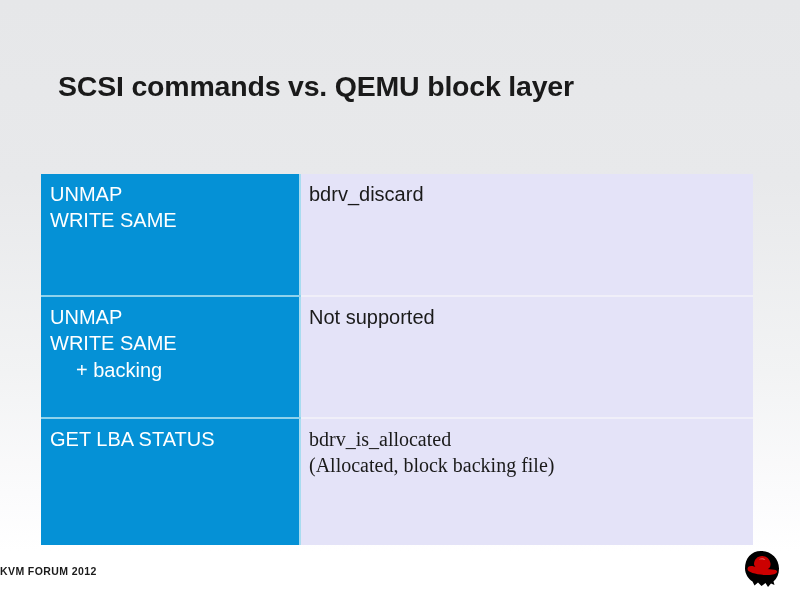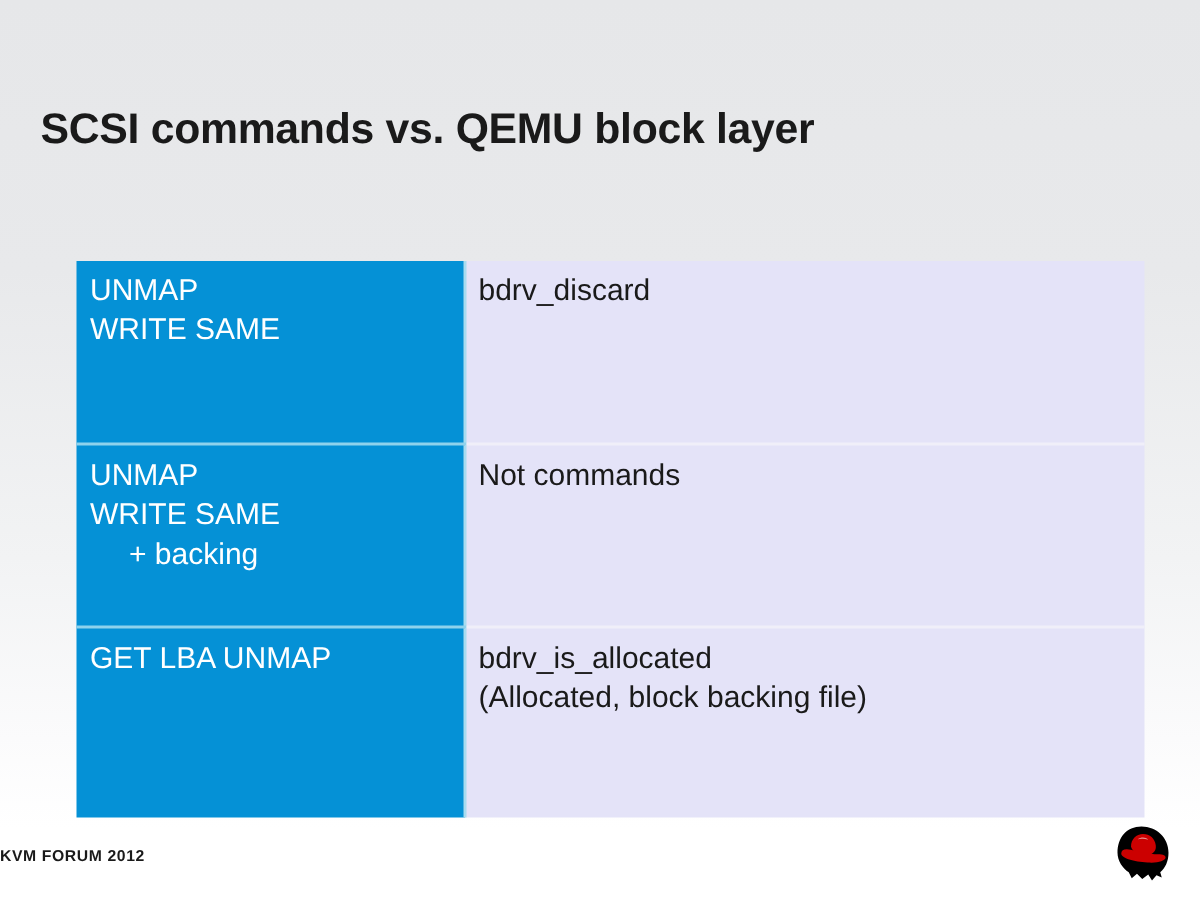--- a/index.html
+++ b/index.html
@@ -18,35 +18,35 @@
     position: relative;
     width: 800px;
     height: 600px;
     background: linear-gradient(to bottom, #e6e7e9 0%, #e8e9eb 30%, #f2f3f4 62%, #fbfbfc 82%, #ffffff 92%, #ffffff 100%);
     overflow: hidden;
   }
 
   
   #slide-title {
     position: absolute;
-    left: 27px;
+    left: 58px;
     top: 50px;
     width: 720px;
     font-size: 28.5px;
     font-weight: bold;
     color: #1a1a1a;
     letter-spacing: -0.2px;
     line-height: 1.2;
     white-space: nowrap;
   }
 
   
   #content-table {
     position: absolute;
-    left: 51px;
+    left: 41px;
     top: 174px;
     width: 685px;
     border-collapse: collapse;
     table-layout: fixed;
   }
   #content-table tr { }
 
   .cell-cmd {
     width: 249px;
     background: #0591d6;
@@ -67,21 +67,21 @@
     background: #e4e3f8;
     color: #1a1a1a;
     font-size: 20px;
     line-height: 1.32;
     vertical-align: top;
     padding: 7px 8px 0 8px;
     border-bottom: 2px solid #f0eff9;
     white-space: pre-line;
     text-align: left;
   }
-  .cell-blk.last { border-bottom: none; }
+  .cell-blk.last { border-bottom: none; font-family: Liberation Serif, serif; }
 
   .r1 .cell-cmd, .r1 .cell-blk { height: 114px; }
   .r2 .cell-cmd, .r2 .cell-blk { height: 113px; }
   .r3 .cell-cmd, .r3 .cell-blk { height: 119px; }
 
   .indent { display: inline-block; padding-left: 26px; }
 
   
   #footer-text {
     position: absolute;
@@ -111,24 +111,24 @@
   <h1 id="slide-title">SCSI commands vs. QEMU block layer</h1>
 
   <table id="content-table">
     <tbody>
       <tr class="r1">
         <td class="cell-cmd"><span>UNMAP</span><br><span>WRITE SAME</span></td>
         <td class="cell-blk"><span>bdrv_discard</span></td>
       </tr>
       <tr class="r2">
         <td class="cell-cmd"><span>UNMAP</span><br><span>WRITE SAME</span><br><span class="indent">+ backing</span></td>
-        <td class="cell-blk"><span>Not commands</span></td>
+        <td class="cell-blk"><span>Not supported</span></td>
       </tr>
       <tr class="r3">
-        <td class="cell-cmd last"><span>GET LBA UNMAP</span></td>
+        <td class="cell-cmd last"><span>GET LBA STATUS</span></td>
         <td class="cell-blk last"><span>bdrv_is_allocated</span><br><span>(Allocated, block backing file)</span></td>
       </tr>
     </tbody>
   </table>
 
   <div id="footer-text">KVM FORUM 2012</div>
 
   <div id="redhat-logo">
     <svg viewBox="0 0 46 42" width="46" height="42">
 

